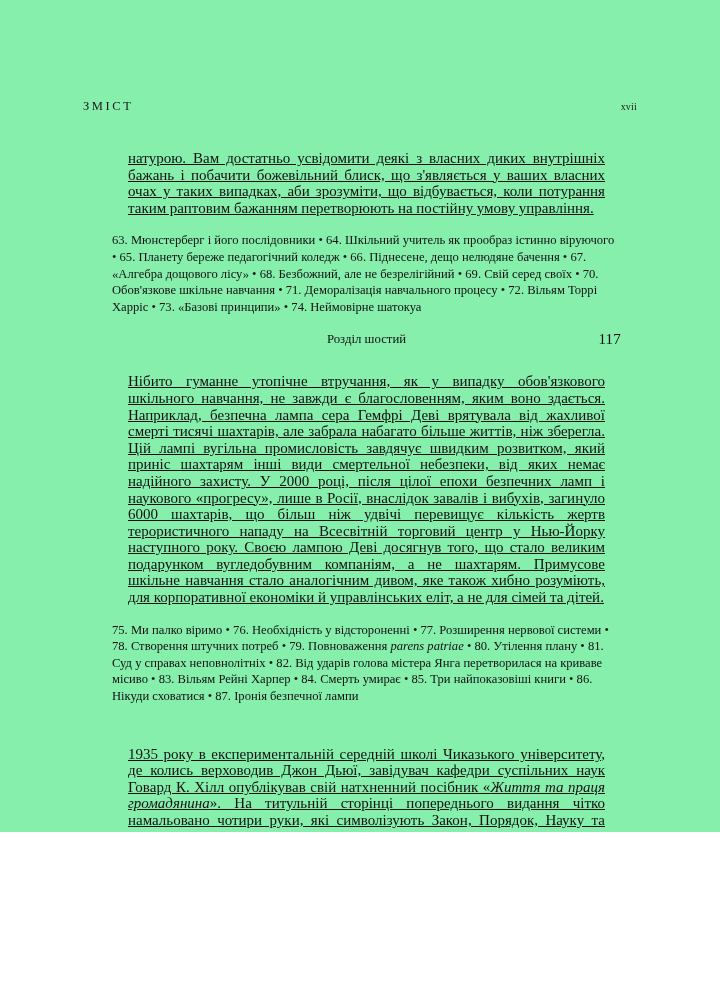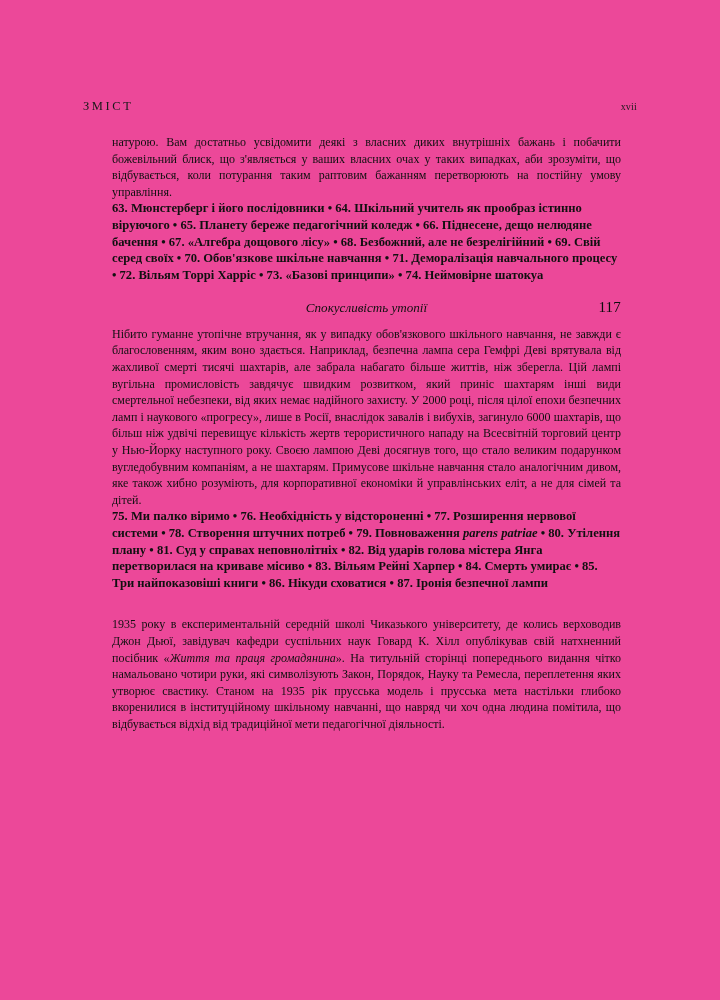--- a/index.html
+++ b/index.html
@@ -11,23 +11,23 @@
     width: 720px;
     height: 1000px;
     font-family: "Liberation Serif", "DejaVu Serif", serif;
     color: #111111;
     -webkit-font-smoothing: antialiased;
   }
 
   .page {
     position: relative;
     width: 720px;
-    height: 1000px;
+    height: 832px;
     box-sizing: border-box;
-    background: #ec4899;
+    background: #86efac;
     overflow: hidden;
   }
 
   
   .running-head {
     position: absolute;
     top: 99px;
     left: 83px;
     right: 83px;
     height: 18px;
@@ -49,36 +49,36 @@
 
   
   .content {
     position: absolute;
     top: 134px;
     left: 112px;
     width: 509px;
   }
 
   p.body-par {
-    margin: 0;
-    font-size: 12px;
+    margin: 16px;
+    font-size: 15px;
     line-height: 16.6px;
     text-align: justify;
     text-justify: inter-word;
     word-spacing: -0.1px;
     color: #101010;
+    text-decoration: underline;
   }
 
   p.entry-list {
     margin: 0;
     font-size: 12.6px;
     line-height: 16.6px;
     text-align: left;
     color: #101010;
-    font-weight: bold;
   }
 
   .gap-after-par   { margin-bottom: 12px; }
 
   
   .chapter-head {
     position: relative;
     text-align: center;
     margin: 0;
     padding: 0;
@@ -124,21 +124,21 @@
 
   <div class="content">
 
     <p class="body-par gap-after-par">натурою. Вам достатньо усвідомити деякі з власних диких внутрішніх бажань і побачити божевільний блиск, що з'являється у ваших власних очах у таких випадках, аби зрозуміти, що відбувається, коли потурання таким раптовим бажанням перетворюють на постійну умову управління.</p>
 
     <p class="entry-list">63. Мюнстерберг і його послідовники • 64. Шкільний учитель як прообраз істинно віруючого • 65. Планету береже педагогічний коледж • 66. Піднесене, дещо нелюдяне бачення • 67. «Алгебра дощового лісу» • 68. Безбожний, але не безрелігійний • 69. Свій серед своїх • 70. Обов'язкове шкільне навчання • 71. Деморалізація навчального процесу • 72. Вільям Торрі Харріс • 73. «Базові принципи» • 74. Неймовірне шатокуа</p>
 
     <div class="spacer-16"></div>
 
     <div class="chapter-head">
-      <span class="ch-line2">Спокусливість утопії</span>
+      <span class="ch-line1">Розділ шостий</span>
       <span class="ch-folio">117</span>
     </div>
 
     <div class="spacer-9"></div>
 
     <p class="body-par gap-after-par">Нібито гуманне утопічне втручання, як у випадку обов'язкового шкільного навчання, не завжди є благословенням, яким воно здається. Наприклад, безпечна лампа сера Гемфрі Деві врятувала від жахливої смерті тисячі шахтарів, але забрала набагато більше життів, ніж зберегла. Цій лампі вугільна промисловість завдячує швидким розвитком, який приніс шахтарям інші види смертельної небезпеки, від яких немає надійного захисту. У 2000 році, після цілої епохи безпечних ламп і наукового «прогресу», лише в Росії, внаслідок завалів і вибухів, загинуло 6000 шахтарів, що більш ніж удвічі перевищує кількість жертв терористичного нападу на Всесвітній торговий центр у Нью-Йорку наступного року. Своєю лампою Деві досягнув того, що стало великим подарунком вугледобувним компаніям, а не шахтарям. Примусове шкільне навчання стало аналогічним дивом, яке також хибно розуміють, для корпоративної економіки й управлінських еліт, а не для сімей та дітей.</p>
 
     <p class="entry-list"><span>75. Ми палко віримо • 76. Необхідність у відстороненні • 77. Розширення нервової системи • 78. Створення штучних потреб • 79. Повноваження </span><span class="it">parens patriae</span><span> • 80. Утілення плану • 81. Суд у справах неповнолітніх • 82. Від ударів голова містера Янга перетворилася на криваве місиво • 83. Вільям Рейні Харпер • 84. Смерть умирає • 85. Три найпоказовіші книги • 86. Нікуди сховатися • 87. Іронія безпечної лампи</span></p>
 
     <div class="spacer-16"></div>

